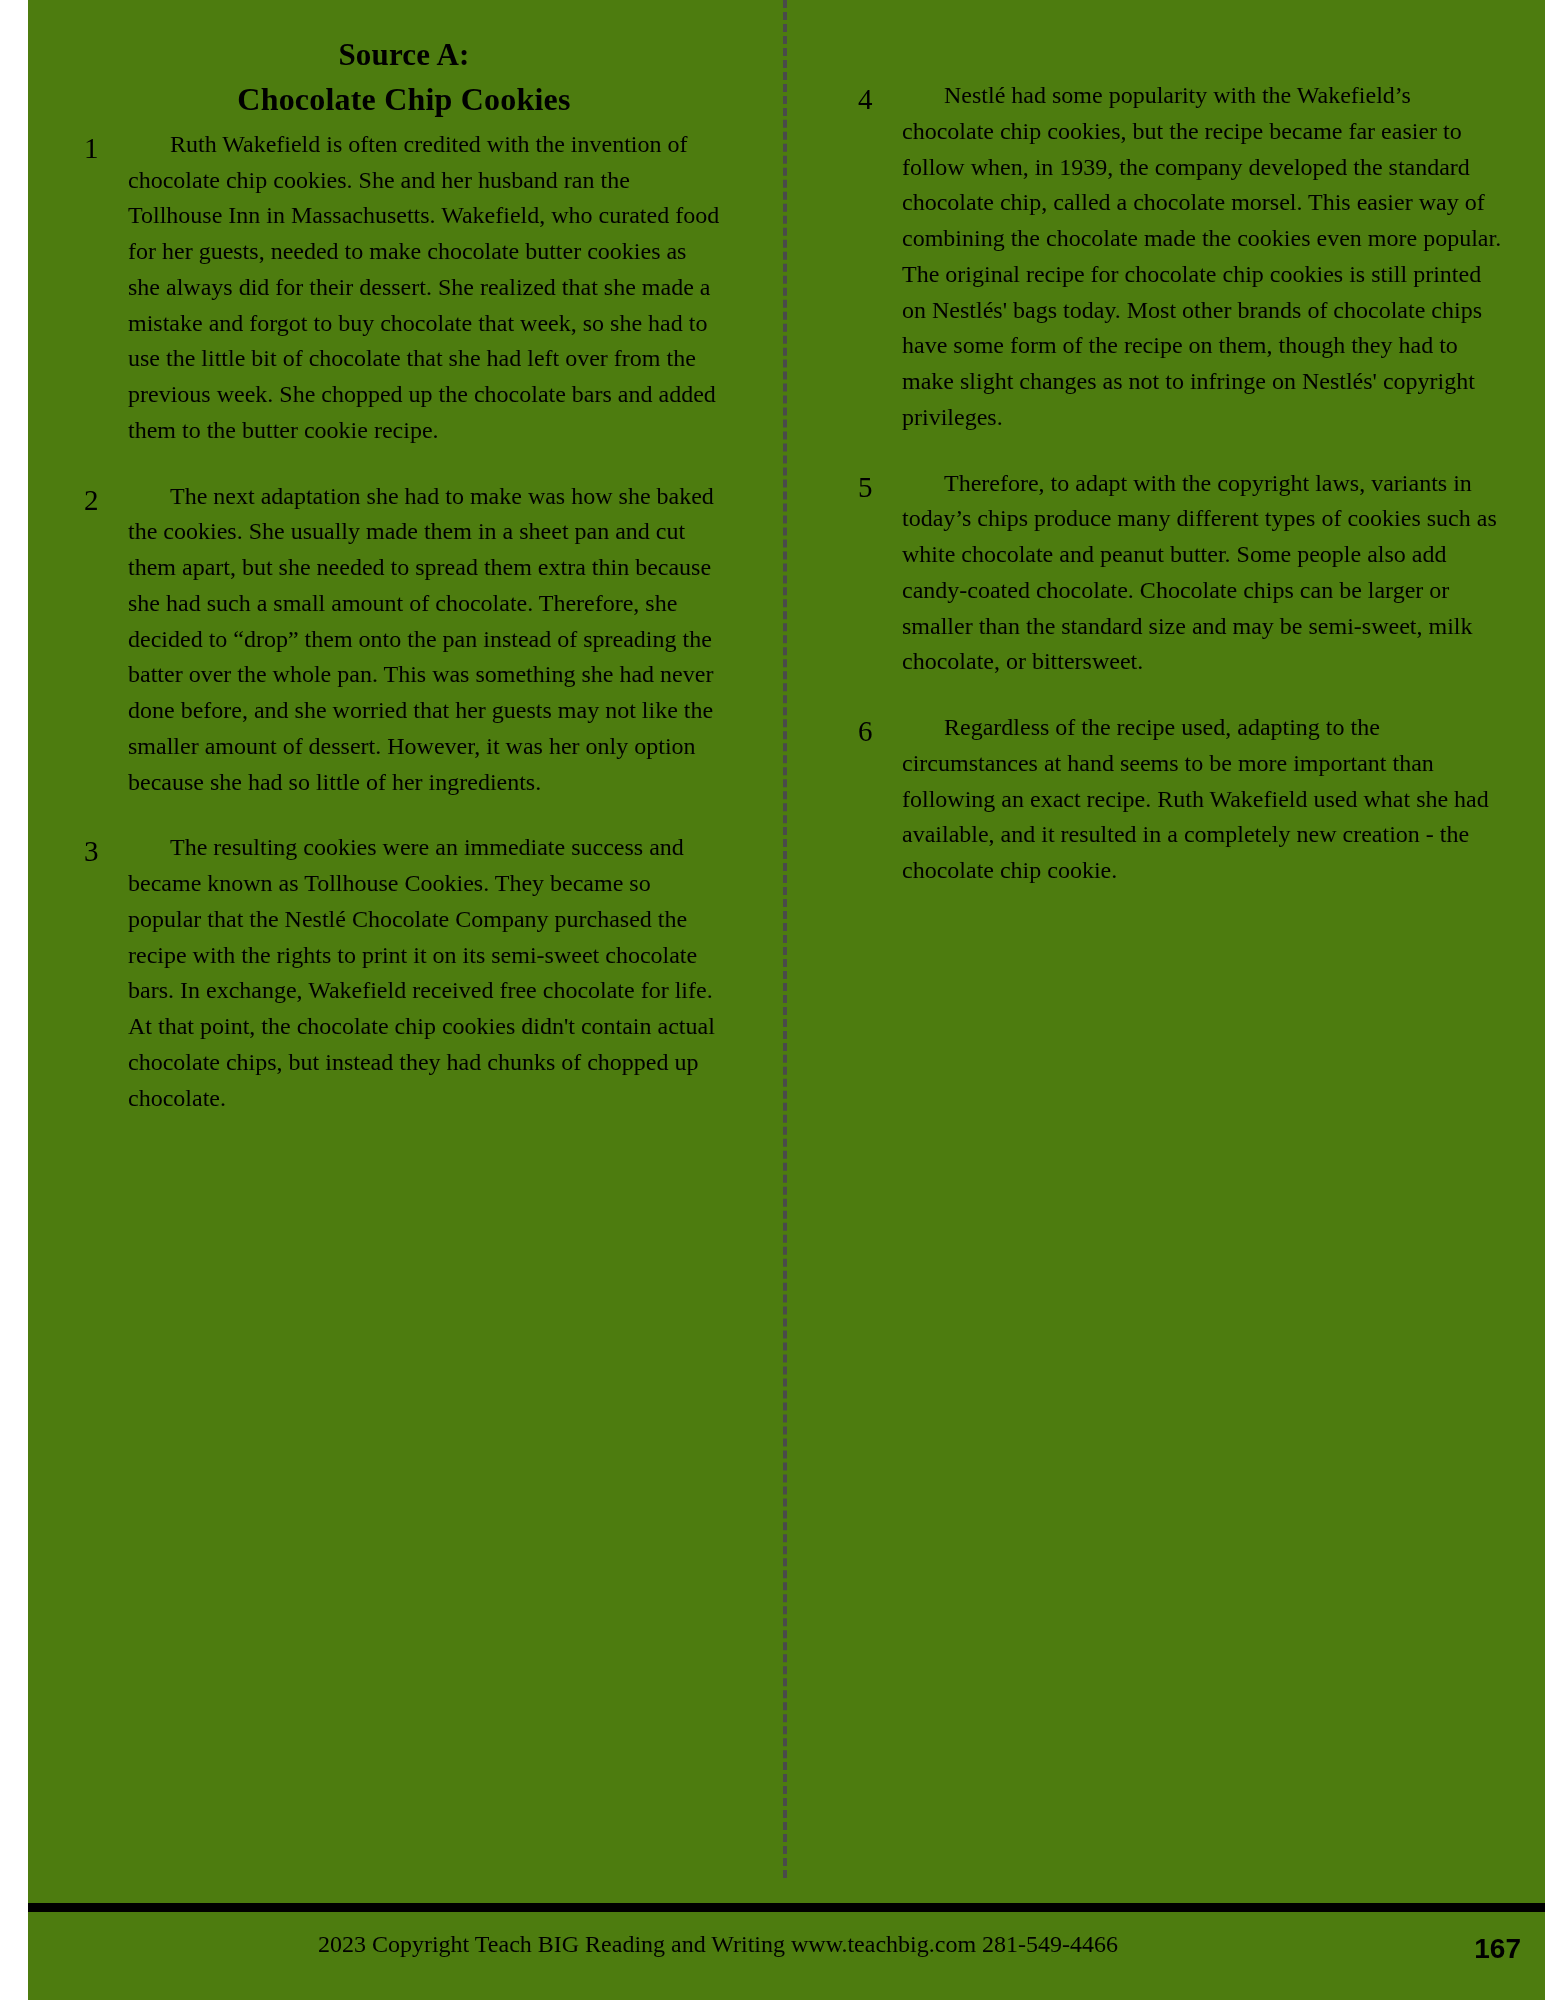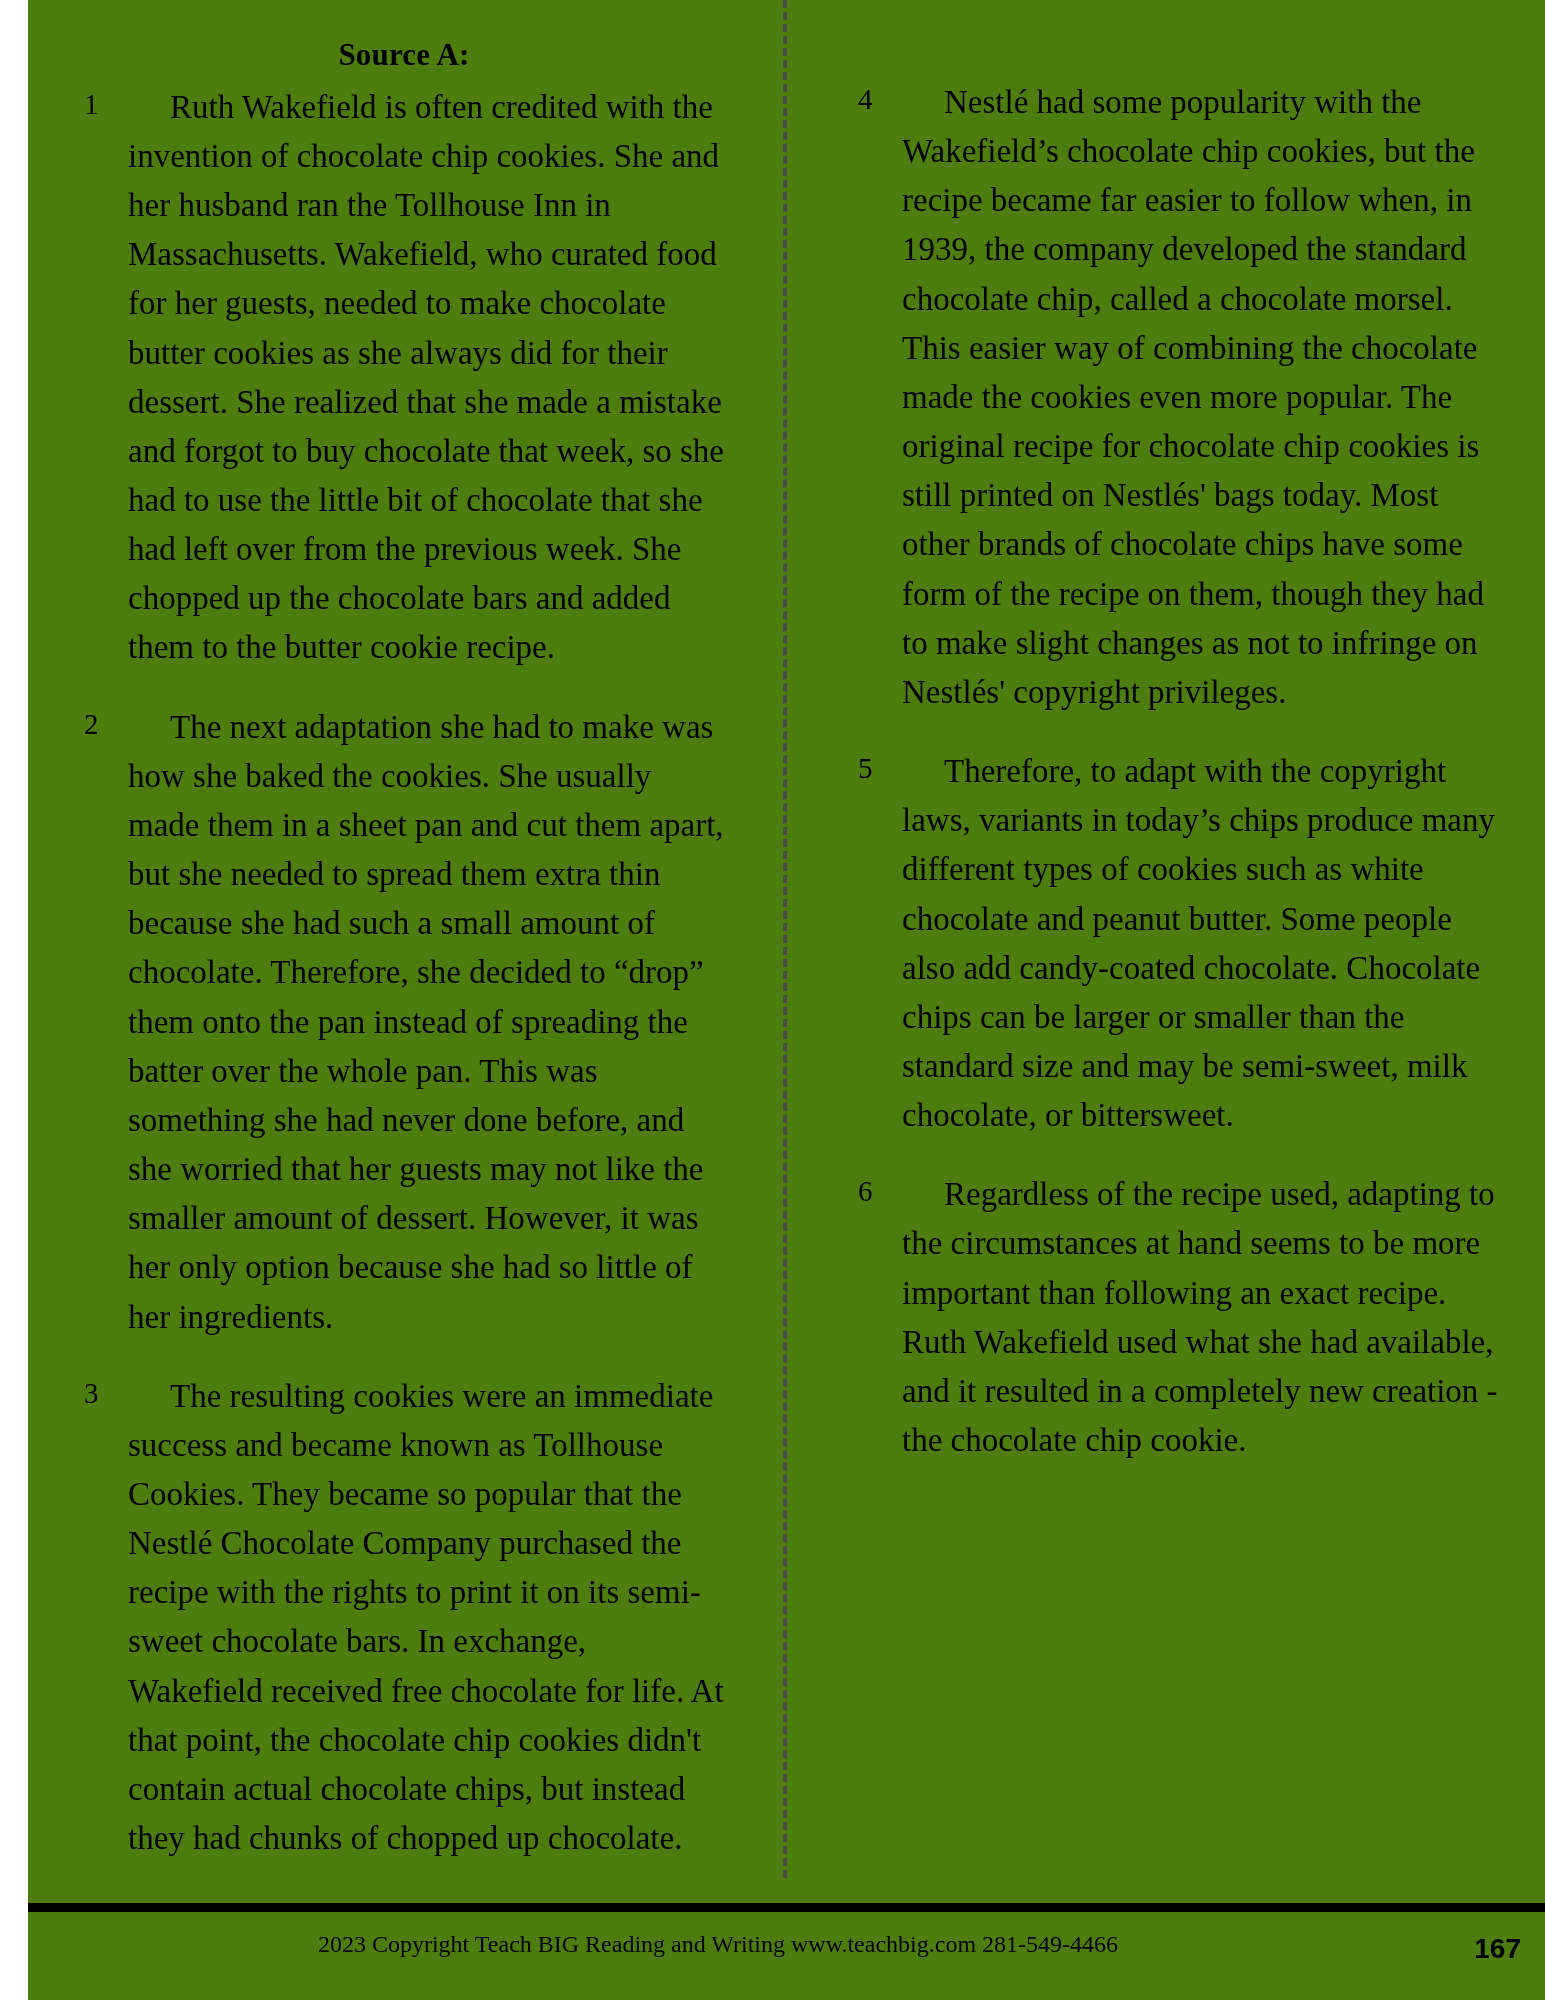--- a/index.html
+++ b/index.html
@@ -75,21 +75,21 @@
   }
   .para-num {
     width: 44px;
     flex: 0 0 44px;
     font-size: 29px;
     line-height: 1.49;
     text-align: left;
   }
   .para-text {
     flex: 1 1 auto;
-    font-size: 33px;
+    font-size: 24px;
     line-height: 1.49;
     text-align: left;
     text-indent: 42px;
     hyphens: none;
   }
 
   .col-left .para:first-of-type { margin-top: 22px; }
 
   
   .footer-rule {
@@ -129,20 +129,21 @@
 <body>
 
 <div class="page">
 
   <div class="columns">
 
     <div class="col col-left">
 
       <div class="title">
         <span>Source A:</span>
+        <span class="line2">Chocolate Chip Cookies</span>
       </div>
 
       <div class="para">
         <div class="para-num">1</div>
         <div class="para-text">Ruth Wakefield is often credited with the invention of chocolate chip cookies. She and her husband ran the Tollhouse Inn in Massachusetts. Wakefield, who curated food for her guests, needed to make chocolate butter cookies as she always did for their dessert. She realized that she made a mistake and forgot to buy chocolate that week, so she had to use the little bit of chocolate that she had left over from the previous week. She chopped up the chocolate bars and added them to the butter cookie recipe.</div>
       </div>
 
       <div class="para">
         <div class="para-num">2</div>
         <div class="para-text">The next adaptation she had to make was how she baked the cookies. She usually made them in a sheet pan and cut them apart, but she needed to spread them extra thin because she had such a small amount of chocolate. Therefore, she decided to “drop” them onto the pan instead of spreading the batter over the whole pan. This was something she had never done before, and she worried that her guests may not like the smaller amount of dessert. However, it was her only option because she had so little of her ingredients.</div>

